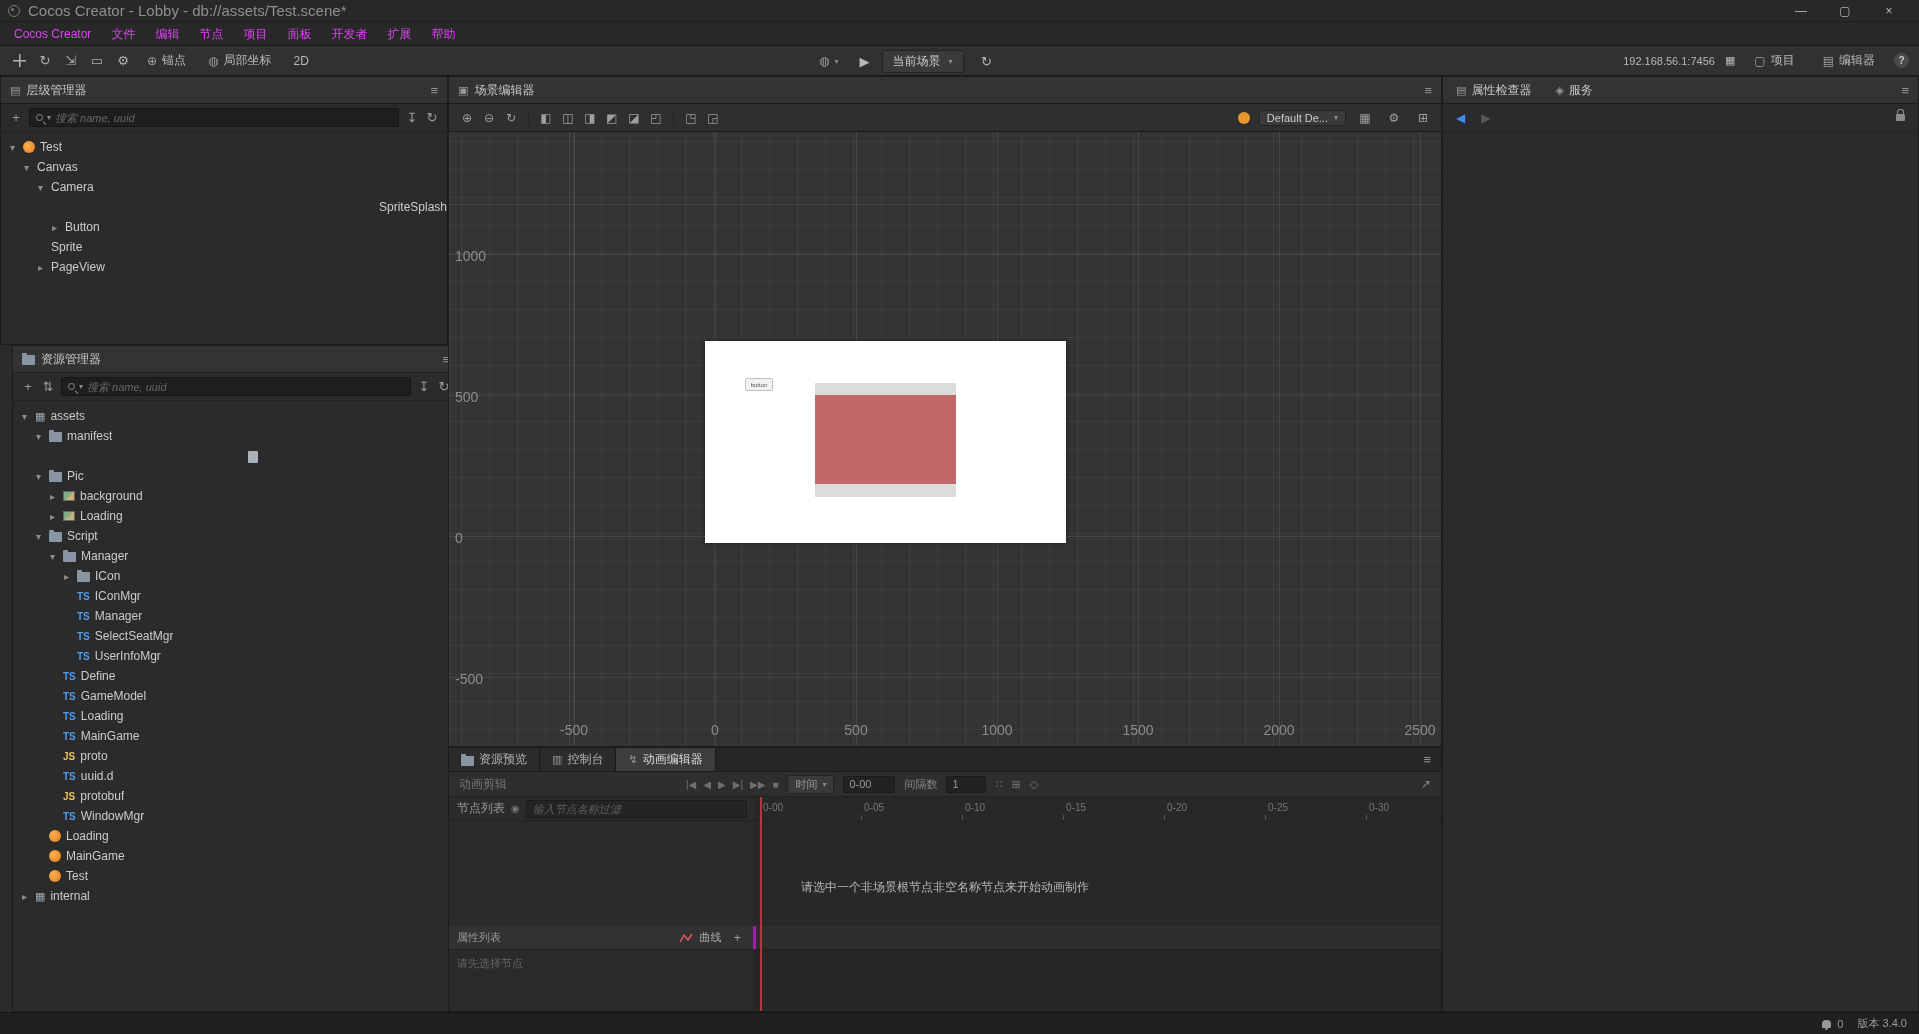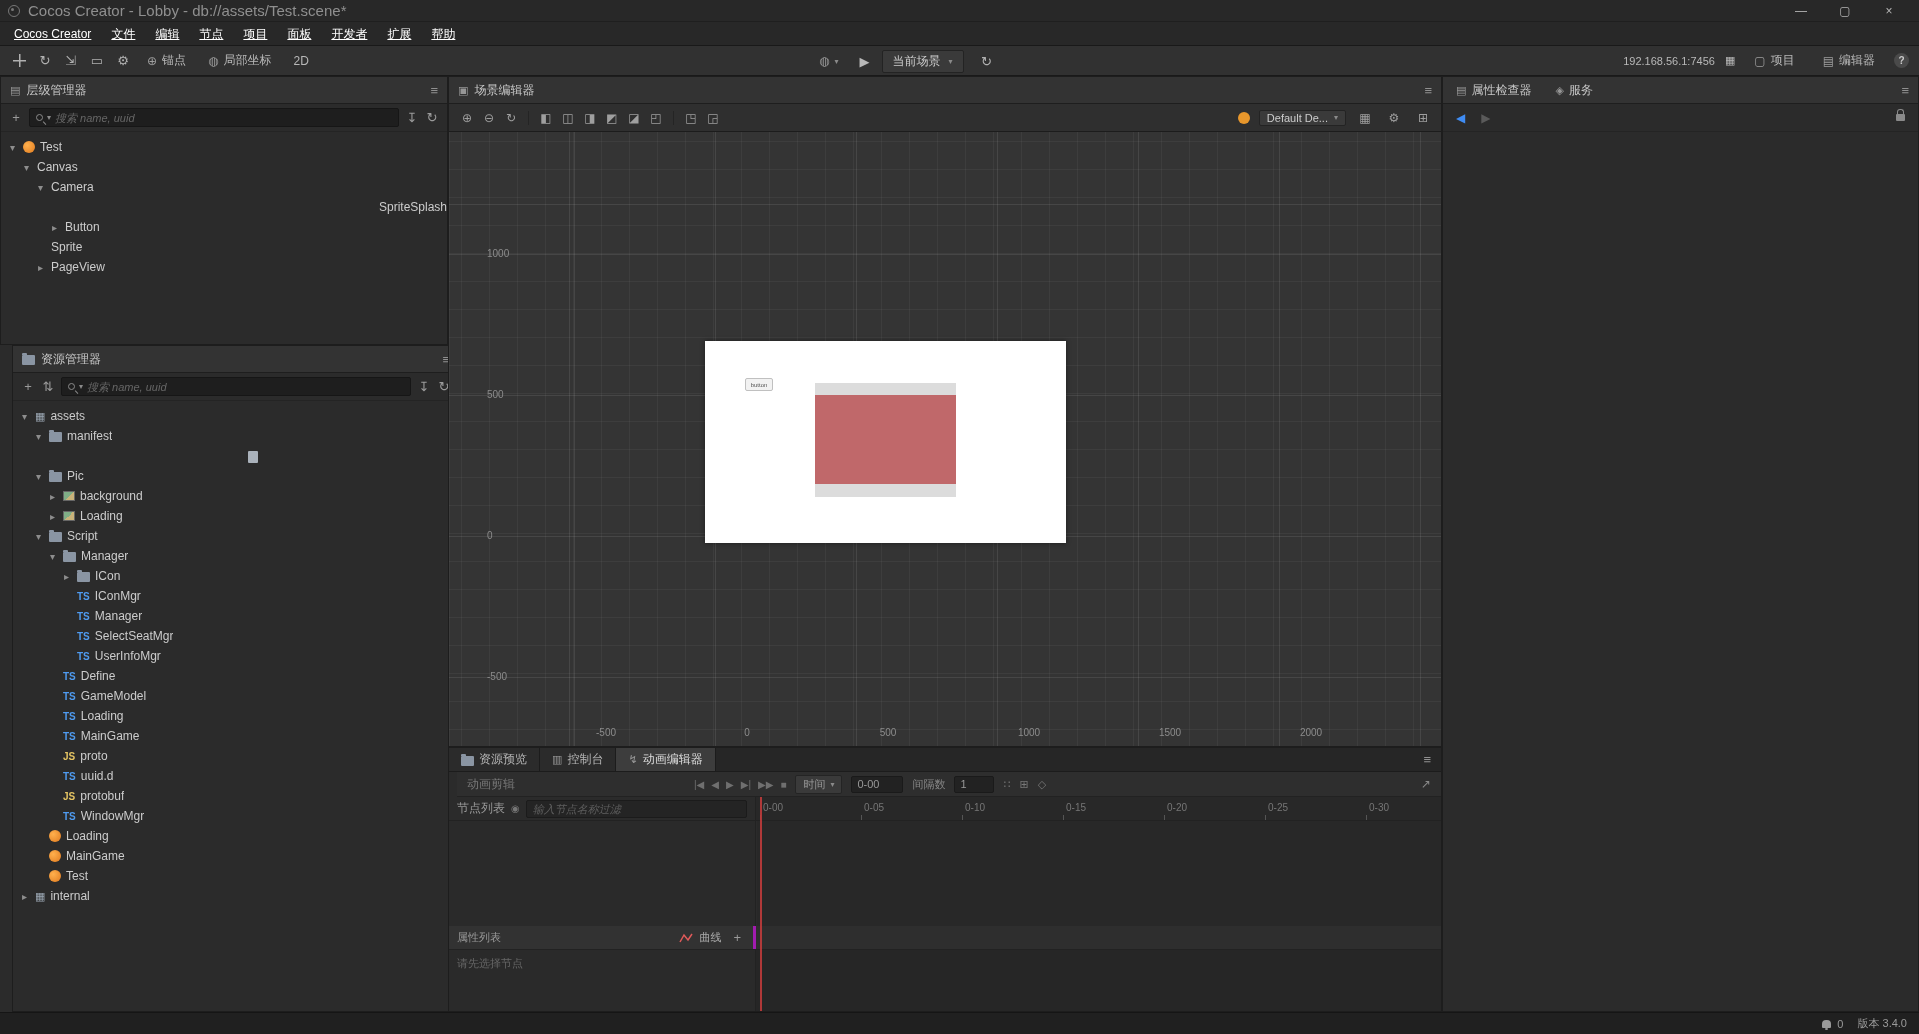--- a/index.html
+++ b/index.html
@@ -12,21 +12,21 @@
     border-bottom:1px solid #1f1f1f; display:flex; align-items:center; padding:0 8px; }
   .app-logo { width:12px; height:12px; border:1.5px solid #777; border-radius:50%; margin-right:8px; position:relative; flex:none; }
   .app-logo::after { content:""; position:absolute; width:3px; height:3px; background:#777; border-radius:50%; top:2px; left:2px; }
   .title-text { color:#8f8f8f; font-size:15px; }
   .win-controls { margin-left:auto; display:flex; }
   .win-btn { width:44px; text-align:center; color:#b5b5b5; font-size:12px; line-height:22px; }
 
   
   .menubar { position:absolute; left:0; top:22px; width:100%; height:24px; background:#282828;
     border-bottom:1px solid #191919; display:flex; align-items:center; padding-left:4px; }
-  .menu-item { padding:0 10px; line-height:24px; color:#ffffff; font-size:12px;text-decoration:underline; }
+  .menu-item { padding:0 10px; line-height:24px; color:#d946ef; font-size:12px; }
 
   
   .toolbar { position:absolute; left:0; top:46px; width:100%; height:30px; background:#313131;
     border-bottom:1px solid #191919; display:flex; align-items:center; }
   .tb-left { display:flex; align-items:center; gap:4px; padding-left:8px; }
   .tool-icon { min-width:22px; height:22px; display:flex; align-items:center; justify-content:center;
     color:#b0b0b0; font-size:13px; }
   .ic-move { width:13px; height:13px;
     background: linear-gradient(#b0b0b0,#b0b0b0) 6px 0/1.5px 13px no-repeat,
                 linear-gradient(#b0b0b0,#b0b0b0) 0 6px/13px 1.5px no-repeat; }
@@ -87,37 +87,37 @@
   .gizmo-dot { width:12px; height:12px; border-radius:50%; background:#e8972c; }
   .sc-select { background:#3a3a3a; border:1px solid #232323; border-radius:2px; padding:1px 7px;
     display:flex; gap:6px; align-items:center; font-size:11px; color:#ccc; }
   .scene-canvas { position:absolute; left:0; top:55px; right:0; bottom:0; background-color:#343434;
     background-image:
       repeating-linear-gradient(to right, rgba(255,255,255,0.045) 0 1px, transparent 1px 28px),
       repeating-linear-gradient(to bottom, rgba(255,255,255,0.045) 0 1px, transparent 1px 28px),
       repeating-linear-gradient(to right, rgba(255,255,255,0.085) 0 1px, transparent 1px 141px),
       repeating-linear-gradient(to bottom, rgba(255,255,255,0.085) 0 1px, transparent 1px 141px);
     background-position: 12px 0, 0 9px, 125px 0, 0 122px; overflow:hidden; }
-  .ruler-label { position:absolute; color:#8c8c8c; font-size:10px;margin-left:32px; }
+  .ruler-label { position:absolute; color:#8c8c8c; font-size:14px; }
   .design-frame { position:absolute; left:256px; top:209px; width:361px; height:202px; background:#fff;
     box-shadow:0 0 5px rgba(0,0,0,0.45); }
   .sprite-gray { position:absolute; left:110px; top:42px; width:141px; height:114px; background:#dcdcdc; }
   .sprite-red  { position:absolute; left:110px; top:54px; width:141px; height:89px; background:#c0686a; }
   .mini-button { position:absolute; left:40px; top:37px; width:28px; height:13px; background:#f2f2f2;
     border:1px solid #c0c0c0; border-radius:2px; font-size:6px; color:#555; display:flex; align-items:center; justify-content:center; }
 
   
   .bp-tabs { height:24px; background:#262626; display:flex; align-items:stretch; border-bottom:1px solid #1c1c1c; }
   .bp-tab { display:flex; align-items:center; gap:5px; padding:0 12px; font-size:12px; color:#b5b5b5;
     border-right:1px solid #1c1c1c; background:#2b2b2b; }
   .bp-tab.active { background:#3d3d3d; color:#ddd; }
   .bp-tab .t-icon { font-size:11px; color:#999; }
   .bp-ham { margin-left:auto; align-self:center; padding-right:10px; color:#909090; font-size:13px; }
   .anim-controls { height:25px; background:#2e2e2e; border-bottom:1px solid #222; display:flex;
-    align-items:center; padding:0 10px; gap:9px;margin-left:8px; }
+    align-items:center; padding:0 10px; gap:9px; }
   .ac-title { color:#777; font-size:12px; }
   .pb-group { display:flex; gap:7px; margin-left:170px; }
   .pb-btn { color:#6f6f6f; font-size:10px; }
   .ac-select { background:#3a3a3a; border:1px solid #242424; border-radius:2px; color:#999; font-size:11px;
     padding:1px 7px; display:flex; align-items:center; gap:5px; }
   .ac-input { width:52px; height:17px; background:#222; border:1px solid #1a1a1a; border-radius:2px;
     color:#999; font-size:11px; padding:0 5px; font-family:inherit; outline:none; }
   .ac-input.small { width:40px; }
   .ac-label { color:#888; font-size:11px; }
   .ac-icons { display:flex; gap:9px; color:#777; font-size:11px; }
@@ -545,20 +545,21 @@
           <span class="tl-tick" style="left: 408px;"></span>
           <span class="tl-tick-label" style="left: 512px;">0-25</span>
           <span class="tl-tick" style="left: 509px;"></span>
           <span class="tl-tick-label" style="left: 613px;">0-30</span>
           <span class="tl-tick" style="left: 610px;"></span>
         </div>
     </div>
     <div class="bp-content">
       <div class="bpc-left"></div>
       <div class="bpc-right"></div>
+      <div class="empty-msg">请选中一个非场景根节点非空名称节点来开始动画制作</div>
     </div>
     <div class="prop-row">
       <div class="prop-left">
         <span class="prop-title">属性列表</span>
         <span class="curve-wrap">
           <svg width="14" height="10" viewBox="0 0 14 10">
             <polyline points="1,9 5,2 9,7 13,1" fill="none" stroke="#e05a5a" stroke-width="1.5"></polyline>
           </svg>
           <span>曲线</span>
         </span>

